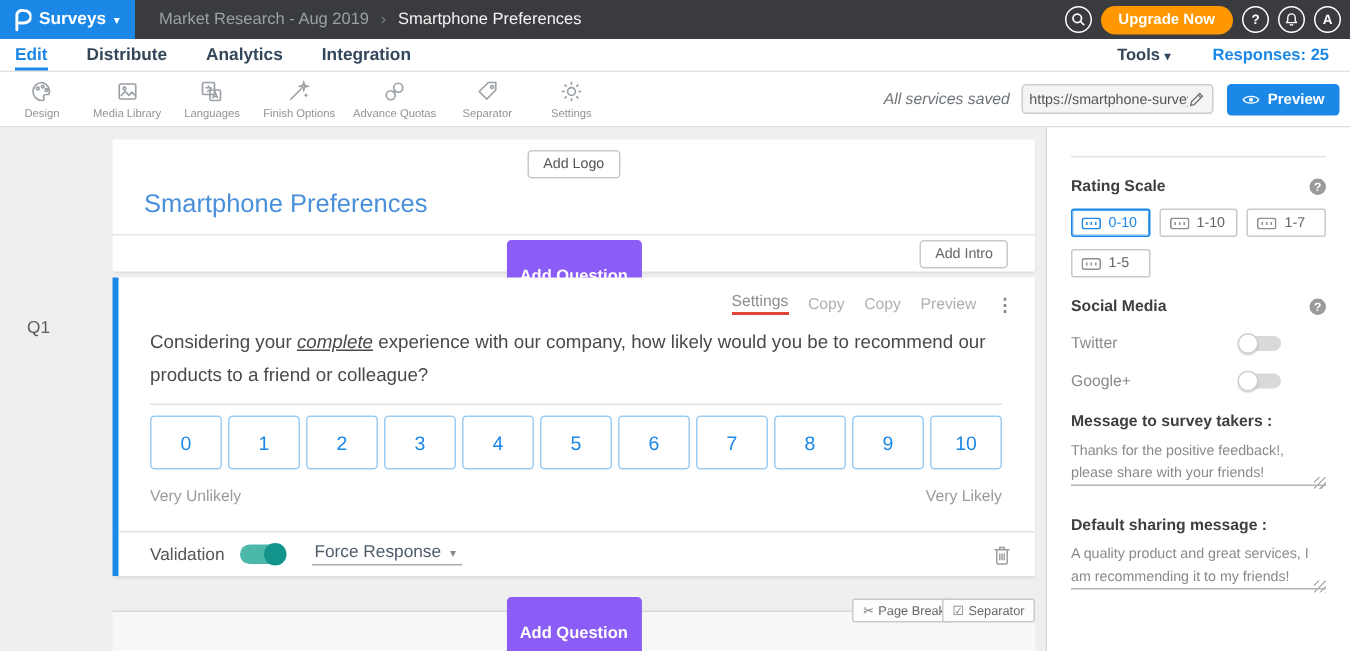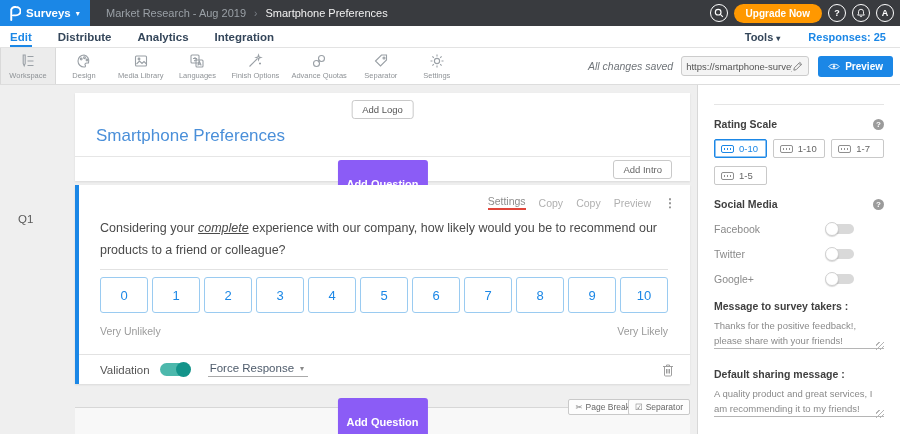--- a/index.html
+++ b/index.html
@@ -164,27 +164,20 @@
   <span class="menu-item active">Edit</span>
   <span class="menu-item">Distribute</span>
   <span class="menu-item">Analytics</span>
   <span class="menu-item">Integration</span>
   <span class="flex-sp"></span>
   <span class="menu-right"><span>Tools</span> <span class="caret">▾</span></span>
   <span class="menu-right responses">Responses: 25</span>
 </nav>
 
 <div class="toolbar">
-  <div class="tool-item selected">
-    <svg width="16" height="16" viewBox="0 0 16 16">
-        <path d="M3.2 2 v8.5 l1 2.3 1-2.3 V2 z"></path>
-        <path d="M7.5 3.5 h6 M7.5 8 h6 M7.5 12.5 h6"></path>
-      </svg>
-    <span class="t-label">Workspace</span>
-  </div>
   <div class="tool-item">
     <svg width="16" height="16" viewBox="0 0 16 16">
         <path d="M8 2 a6 6 0 1 0 0 12 c1.5 0 1.8-1 1.2-1.8 c-.8-1 .2-2.2 1.6-2.2 H12.5 A6 6 0 0 0 8 2z"></path>
         <circle cx="5.2" cy="6" r=".9"></circle>
         <circle cx="8.5" cy="4.7" r=".9"></circle>
         <circle cx="11" cy="7" r=".9"></circle>
       </svg>
     <span class="t-label">Design</span>
   </div>
   <div class="tool-item">
@@ -228,21 +221,21 @@
     <span class="t-label">Separator</span>
   </div>
   <div class="tool-item">
     <svg width="16" height="16" viewBox="0 0 16 16">
         <circle cx="8" cy="8" r="2.6"></circle>
         <path d="M8 1.5 v2 M8 12.5 v2 M1.5 8 h2 M12.5 8 h2 M3.4 3.4 l1.4 1.4 M11.2 11.2 l1.4 1.4 M12.6 3.4 l-1.4 1.4 M4.8 11.2 l-1.4 1.4"></path>
       </svg>
     <span class="t-label">Settings</span>
   </div>
   <span class="flex-sp"></span>
-  <span class="autosave">All changes saved</span>
+  <span class="autosave">All services saved</span>
   <div class="url-box">
     <input type="text" value="https://smartphone-survey.questionpro" style="">
     <svg width="11" height="11" viewBox="0 0 12 12">
         <path d="M2 10 l.5-2.5 6-6 2 2 -6 6z M7.5 2.5 l2 2" stroke="#777" stroke-width="1" fill="none"></path>
       </svg>
   </div>
   <button class="preview-btn">
     <svg width="12" height="9" viewBox="0 0 14 10">
         <path d="M1 5 C3 1.5 11 1.5 13 5 C11 8.5 3 8.5 1 5z" stroke="#fff" stroke-width="1.1" fill="none"></path>
         <circle cx="7" cy="5" r="1.6" fill="#fff"></circle>
@@ -356,26 +349,20 @@
           </svg>
         <span>1-5</span>
       </button>
     </div>
 
     <div class="sect-head">
       <span class="sect-label">Social Media</span>
       <span class="help-dot">?</span>
     </div>
     <div class="sm-row">
-      <span class="sm-label">Facebook</span>
-      <div class="toggle-off">
-          <div class="knob"></div>
-        </div>
-    </div>
-    <div class="sm-row">
       <span class="sm-label">Twitter</span>
       <div class="toggle-off">
           <div class="knob"></div>
         </div>
     </div>
     <div class="sm-row">
       <span class="sm-label">Google+</span>
       <div class="toggle-off">
           <div class="knob"></div>
         </div>

